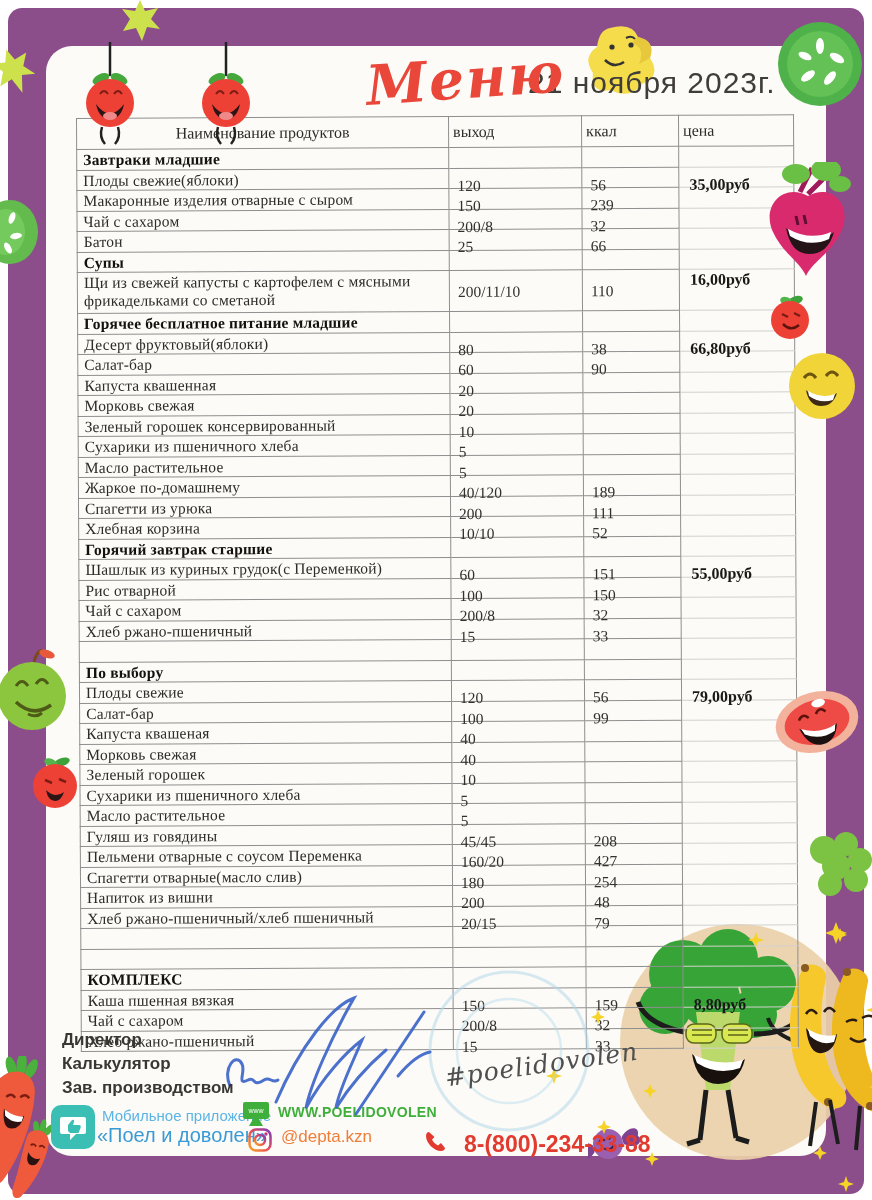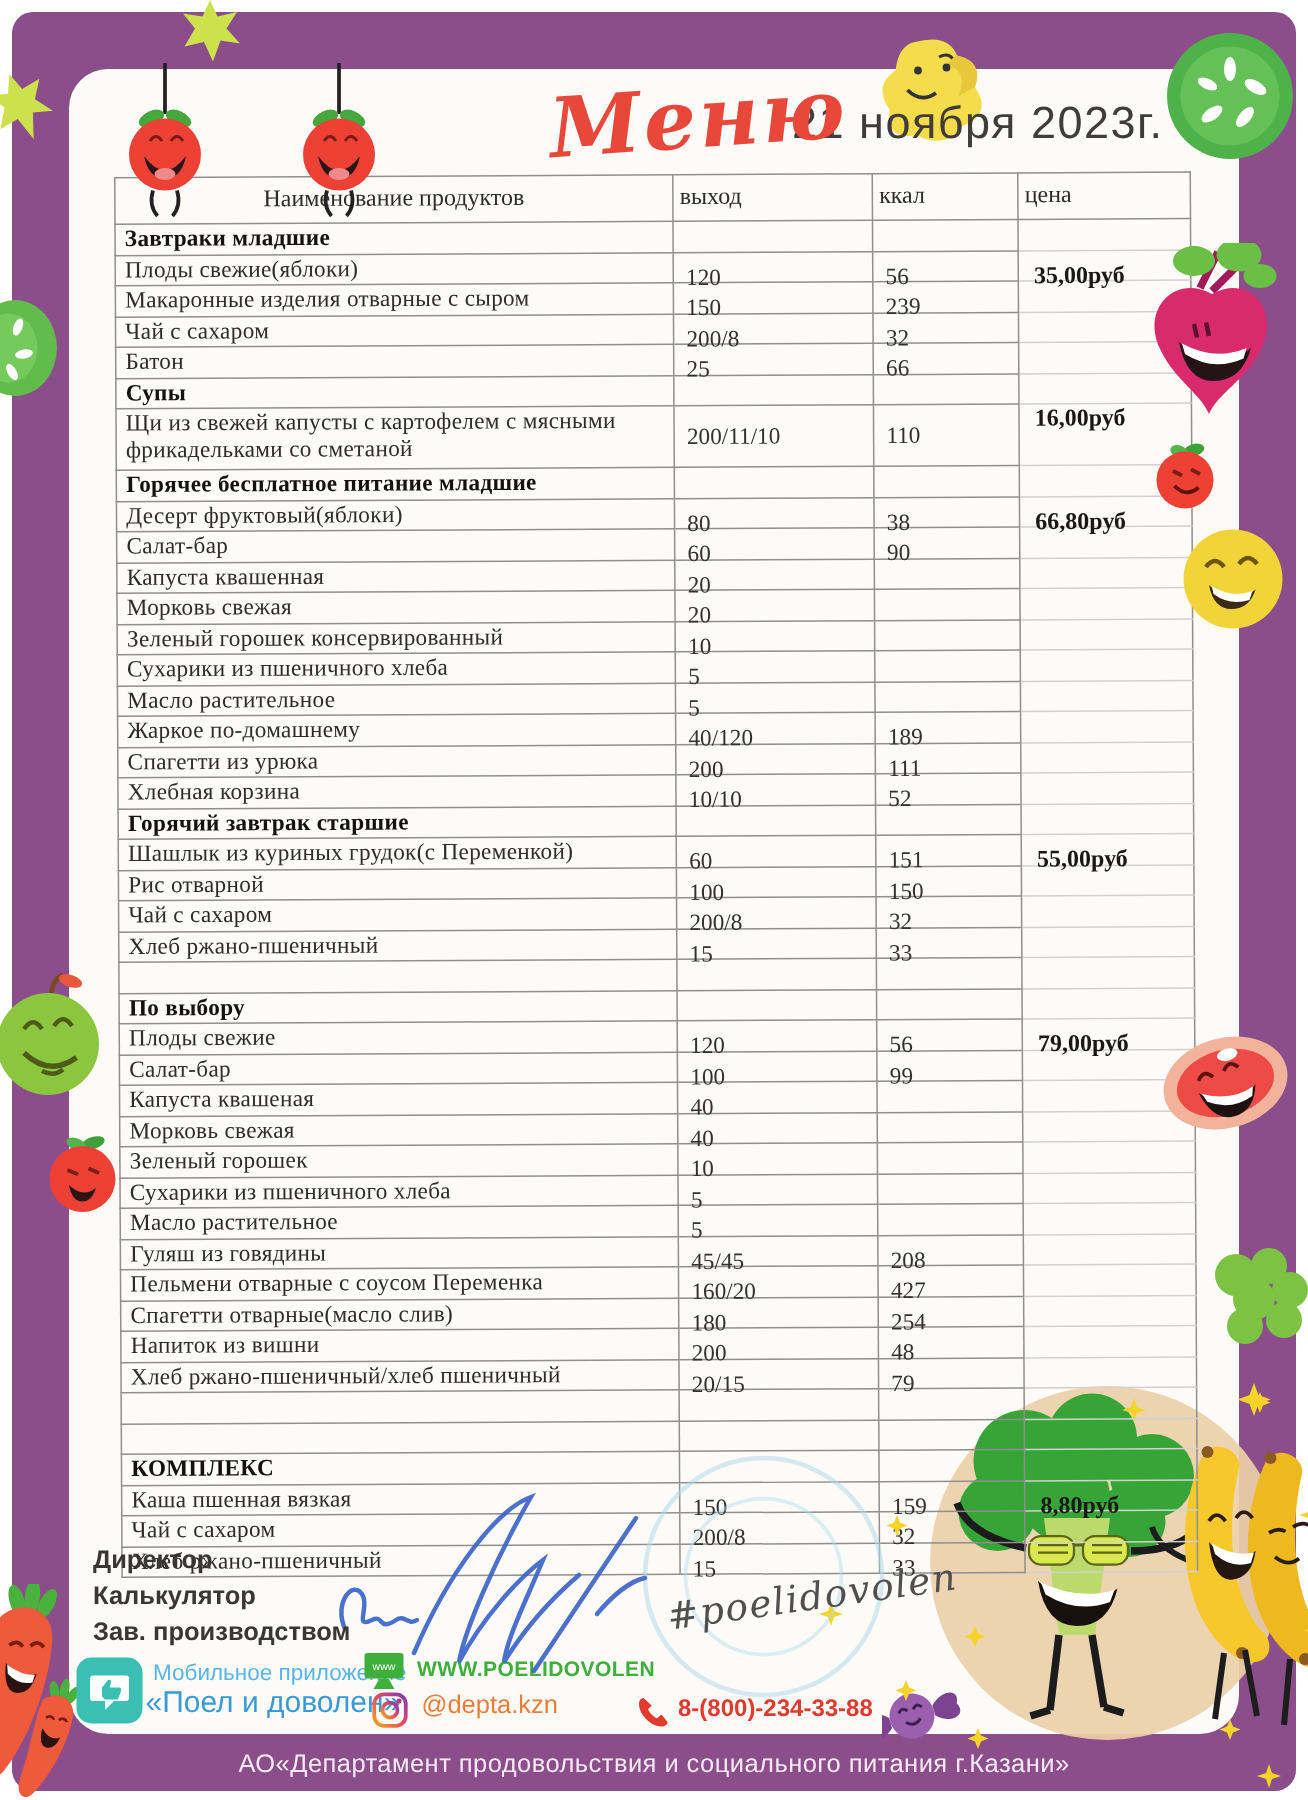--- a/index.html
+++ b/index.html
@@ -44,22 +44,22 @@
 
   
   .f-caption{position:absolute;left:102px;top:1107px;z-index:3;font-family:"Liberation Sans",sans-serif;
      font-size:15px;color:#5ab5e6;}
   .f-appname{position:absolute;left:97px;top:1124px;z-index:3;font-family:"Liberation Sans",sans-serif;
      font-size:20px;color:#3a9ad6;}
   .f-site{position:absolute;left:278px;top:1104px;z-index:3;font-family:"Liberation Sans",sans-serif;
      font-size:14px;font-weight:700;color:#3faf3c;letter-spacing:.3px;}
   .f-insta{position:absolute;left:281px;top:1127px;z-index:3;font-family:"Liberation Sans",sans-serif;
      font-size:17px;color:#ef7d3a;}
-  .f-phone{position:absolute;left:452px;top:1131px;z-index:3;font-family:"Liberation Sans",sans-serif;
-     font-size:16px;font-weight:700;color:#e23a2e;}
+  .f-phone{position:absolute;left:464px;top:1131px;z-index:3;font-family:"Liberation Sans",sans-serif;
+     font-size:23px;font-weight:700;color:#e23a2e;}
   .bottombar{position:absolute;left:46px;right:46px;top:1166px;z-index:3;text-align:center;
      font-family:"Liberation Sans",sans-serif;font-size:17px;color:#f6e9f3;letter-spacing:.3px;}
 </style>
 </head>
 <body>
 
 <div class="page">
   <div class="frame"></div>
   <div class="paper"></div>
 
@@ -607,14 +607,13 @@
     <circle cx="13" cy="13" r="5" stroke="url(#igg)" stroke-width="2.5" fill="none"></circle>
     <circle cx="19" cy="7" r="1.7" fill="#c13584"></circle>
   </svg>
   <div class="f-insta">@depta.kzn</div>
 
   <svg class="d z3" style="left:424px;top:1130px" width="24" height="24" viewBox="0 0 24 24">
     <path d="M5,2 C3,2 2,4 2,6 C2,13 10,21 17,21 C19,21 21,20 21,18 L17,13 L14,15.5 C11,14 9.5,12.5 8,9.5 L10.5,7 Z" fill="#e23a2e"></path>
   </svg>
   <div class="f-phone">8-(800)-234-33-88</div>
 
-  <div class="bottombar">АО«Департамент продовольствия и социального питания г.Казани»</div>
 </div>
 
 </body></html>

